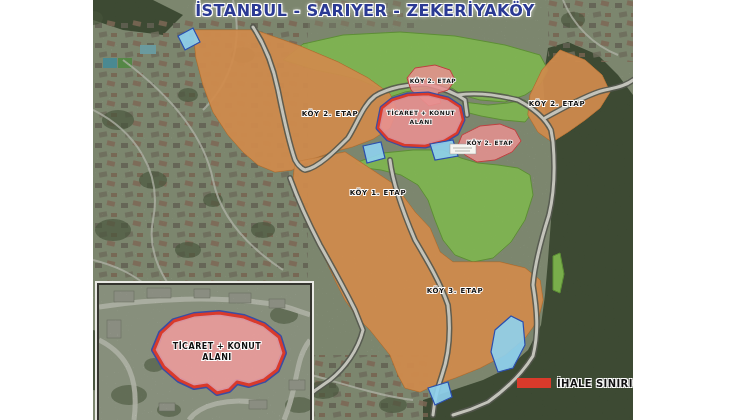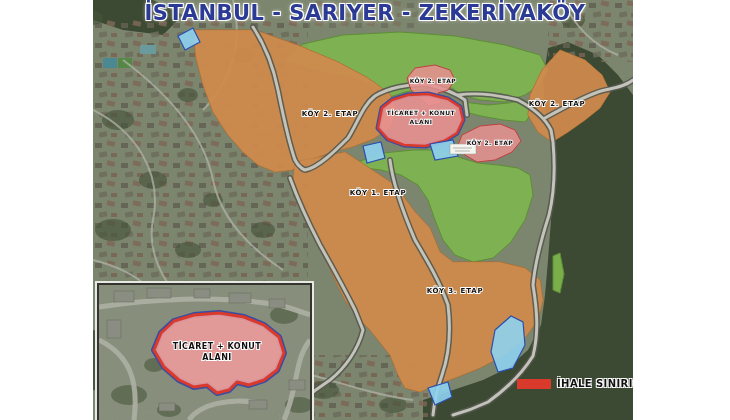--- a/index.html
+++ b/index.html
@@ -4,32 +4,32 @@
 <style>
   html,body{margin:0;padding:0;}
   body{
     width:730px;height:420px;position:relative;overflow:hidden;
     background:#ffffff;
     font-family:"DejaVu Sans", sans-serif;
   }
   .map-wrap{position:absolute;left:93px;top:0;width:540px;height:420px;}
   .page-title{
     position:absolute;left:0;right:0;top:1px;text-align:center;
-    font-size:21px;font-weight:800;letter-spacing:0.5px;color:#2b3a94;
+    font-size:16px;font-weight:800;letter-spacing:0.5px;color:#2b3a94;
     text-shadow:-1px -1px 0 #fff,1px -1px 0 #fff,-1px 1px 0 #fff,1px 1px 0 #fff,0 0 4px #fff;
     z-index:30;
   }
   .inset{
     position:absolute;left:97px;top:283px;width:211px;height:135px;
     border:2px solid #35352f;box-shadow:0 0 0 2px #e9e9e4;z-index:20;background:#9fa695;
   }
   .legend{
     position:absolute;left:517px;top:378px;z-index:25;
   }
-  .legend-row{display:flex;align-items:flex-end;margin-bottom:5px;height:11px;}
+  .legend-row{display:flex;align-items:flex-start;margin-bottom:5px;height:11px;}
   .legend-row svg{display:block;margin-right:6px;}
   .legend-label{
     font-size:10px;font-weight:800;color:#111;letter-spacing:0.4px;white-space:nowrap;
     text-shadow:-1px -1px 0 #fff,1px -1px 0 #fff,-1px 1px 0 #fff,1px 1px 0 #fff;
   }
   .mlabel{
     font-family:"DejaVu Sans", sans-serif;font-size:7px;font-weight:700;
     fill:#101010;stroke:#ffffff;stroke-width:1.8px;paint-order:stroke;
     letter-spacing:0.8px;text-anchor:middle;
   }

